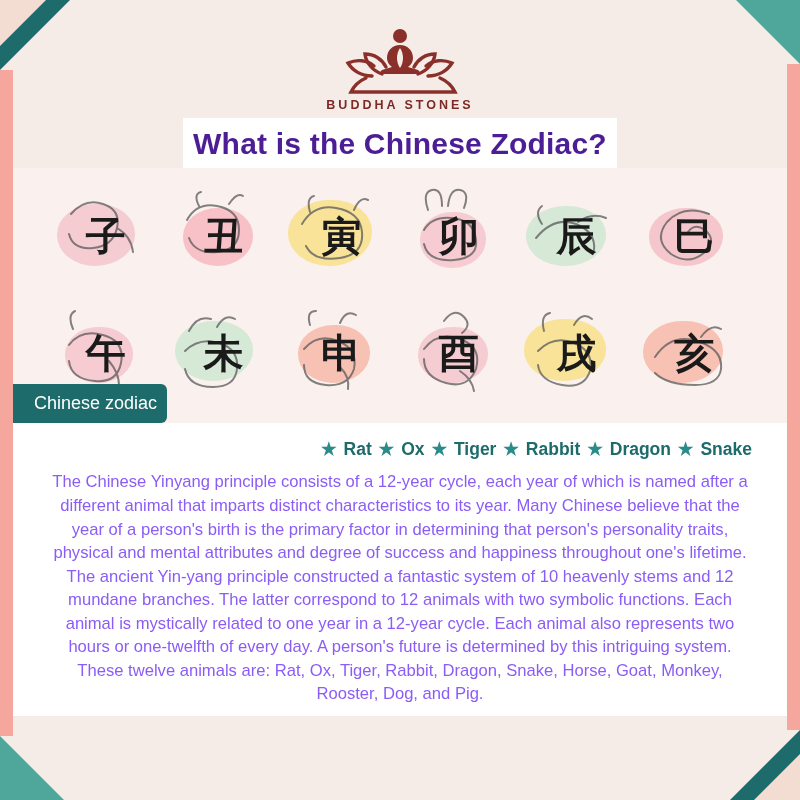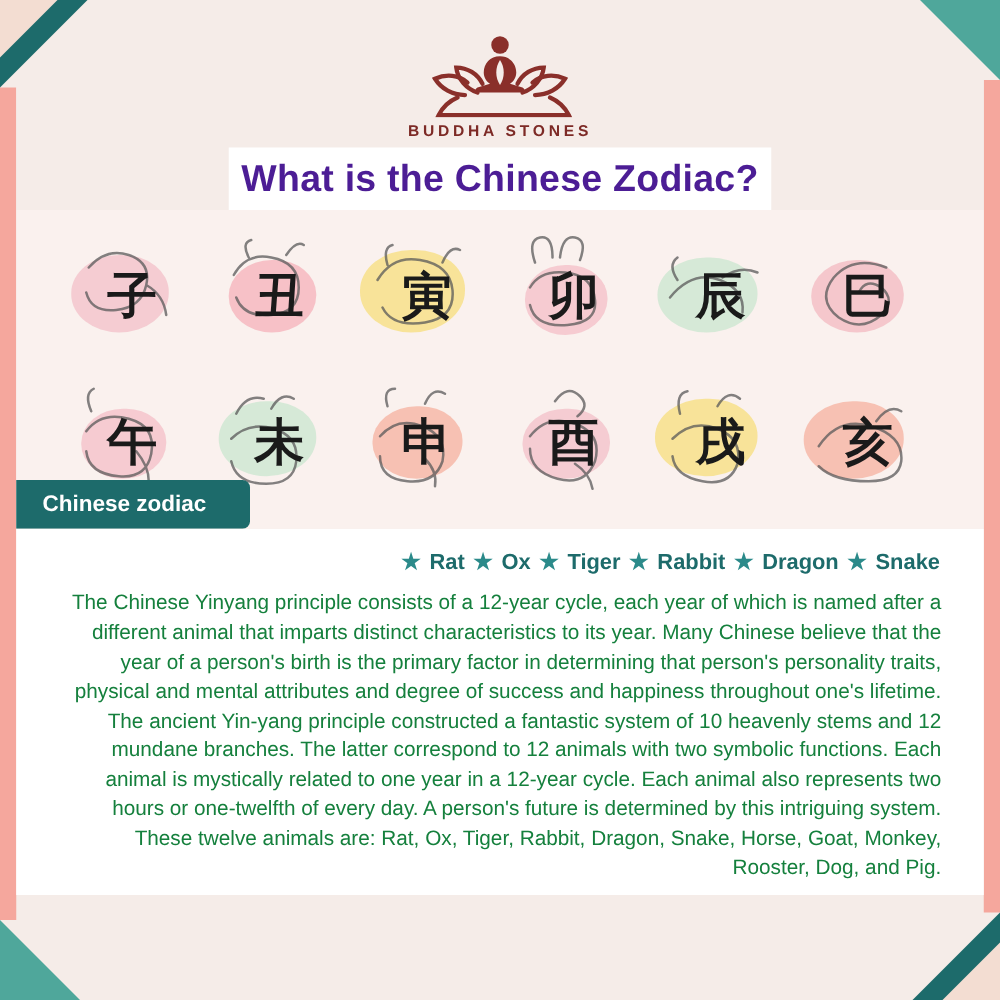--- a/index.html
+++ b/index.html
@@ -159,22 +159,22 @@
   }
 
   
   .ribbon {
     position: absolute;
     left: -13px;
     bottom: 0;
     background: #1d6b6b;
     color: #ffffff;
     font-size: 18px;
-    font-weight: bold;
-    padding: 9px 35px 9px 34px;
+    font-weight: normal;
+    padding: 9px 10px 9px 34px;
     border-radius: 0 6px 6px 0;
     z-index: 5;
   }
 
   
   .content {
     background: #ffffff;
     padding: 14px 34px 10px;
   }
   .animal-list {
@@ -184,22 +184,22 @@
     font-size: 17.5px;
     line-height: 1.45;
     margin-bottom: 8px;
   }
   .animal-list .star { color: #2b8a8a; padding: 0 1px; }
   .animal-list .name { padding: 0 1px; }
 
   .paragraph {
     font-size: 16.6px;
     line-height: 1.42;
-    color: #15803d;
-    text-align: right;
+    color: #8b5cf6;
+    text-align: center;
     margin: 0;
   }
 </style>
 </head>
 <body>
 
 <div class="poster">
 
   <div class="edge edge-left"></div>
   <div class="edge edge-right"></div>

